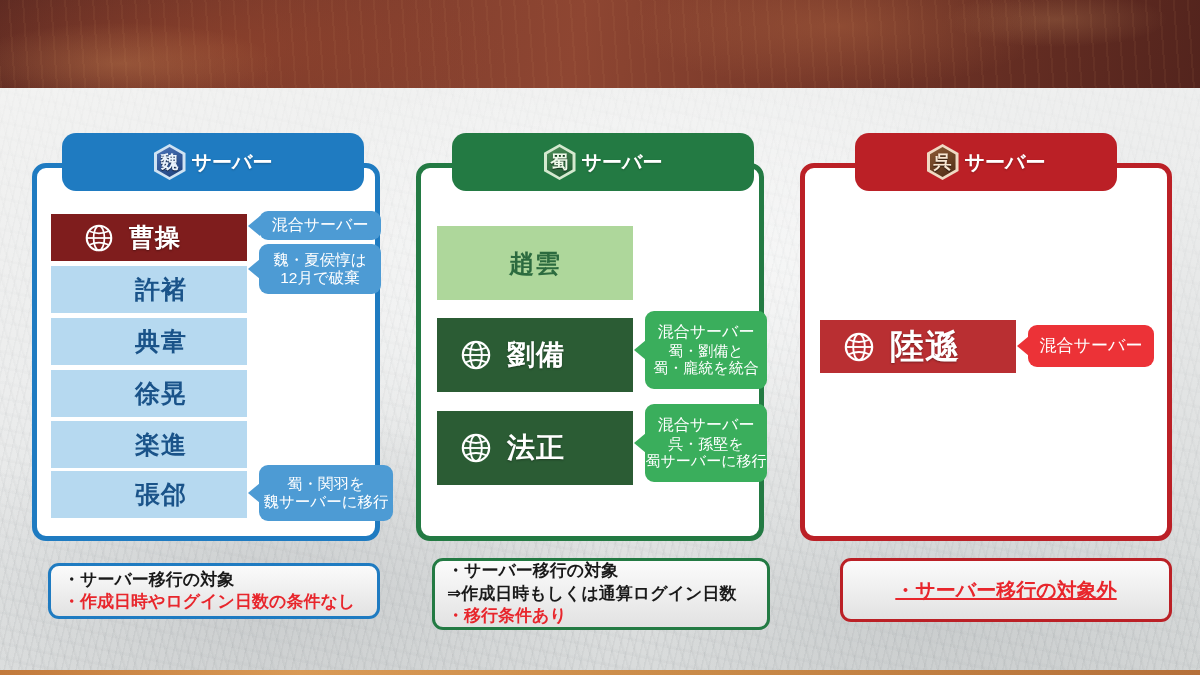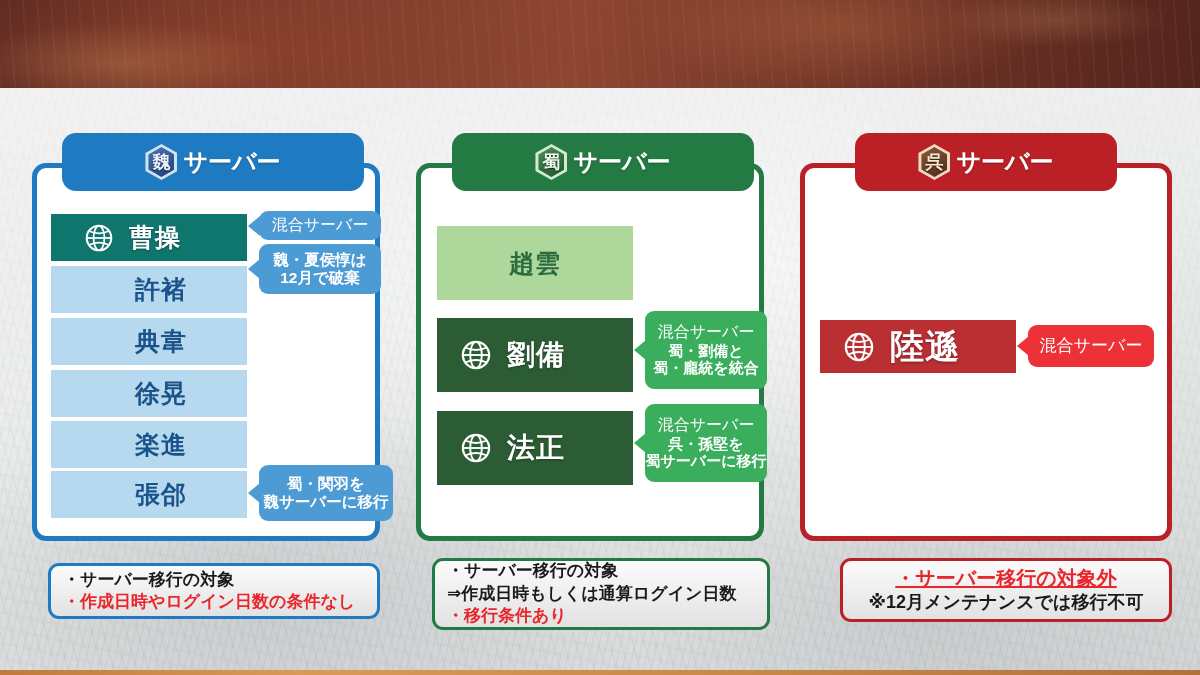--- a/index.html
+++ b/index.html
@@ -127,21 +127,21 @@
     align-items: center;
     justify-content: center;
     gap: 6px;
     z-index: 4;
   }
   .ph-wei { left: 62px;  top: 133px; width: 302px; background: #1f7bc1; }
   .ph-shu { left: 452px; top: 133px; width: 302px; background: #237a43; }
   .ph-wu  { left: 855px; top: 133px; width: 262px; background: #bb2026; }
 
   .panel-header-text {
-    font-size: 24px;
+    font-size: 20px;
     font-weight: 700;
     color: #ffffff;
     letter-spacing: 0px;
     text-shadow: 0 1px 2px rgba(0,0,0,.25);
   }
 
   
   .hex-badge {
     width: 32px; height: 36px;
     position: relative;
@@ -184,21 +184,21 @@
     font-size: 25px;
     font-weight: 700;
     letter-spacing: 1px;
     white-space: nowrap;
   }
   .srow-center { justify-content: center; }
   .srow-icon-wrap { display: flex; align-items: center; gap: 16px; margin-left: 34px; }
 
   
   .wei-row { left: 51px; width: 196px; height: 47px; }
-  .wei-row.primary { background: #0f766e; }
+  .wei-row.primary { background: #7f1d1d; }
   .wei-row.primary .srow-label { color: #ffffff; text-shadow: 0 1px 2px rgba(0,0,0,.35); }
   .wei-row.alt { background: #b6d9f0; }
   .wei-row.alt .srow-label { color: #1a5389; margin-left: 24px; }
 
   
   .shu-row { left: 437px; width: 196px; height: 74px; }
   .shu-row.light { background: #aed79b; }
   .shu-row.light .srow-label { color: #2c6b3f; }
   .shu-row.dark { background: #2b5c34; }
   .shu-row.dark .srow-label { color: #ffffff; text-shadow: 0 1px 2px rgba(0,0,0,.35); }
@@ -243,21 +243,21 @@
   .co-green::before { border-right: 12px solid #3aae5c; }
   .co-red { background: #ec3237; }
   .co-red::before { border-right: 12px solid #ec3237; }
 
   .co-line {
     color: #ffffff;
     line-height: 1.18;
     white-space: nowrap;
   }
   .co-title { font-size: 16px; font-weight: 400; }
-  .co-body  { font-size: 15px; font-weight: 700; }
+  .co-body  { font-size: 15px; font-weight: 400; }
   .co-blue .co-body { font-size: 15.5px; }
 
   
   .footer-box {
     position: absolute;
     border-radius: 11px;
     background: linear-gradient(180deg,#fbfbfb 0%,#f0f0f0 45%,#e2e2e2 100%);
     z-index: 3;
     display: flex;
     flex-direction: column;
@@ -422,14 +422,13 @@
     <span class="srow-label" style="font-size:34px">陸遜</span>
   </span>
 </div>
 
 <div class="callout co-red" style="left:1028px; top:325px; width:126px; height:42px;">
   <span class="co-line co-title" style="font-size:17px">混合サーバー</span>
 </div>
 
 <div class="footer-box fb-wu">
   <span class="fb-line red">・サーバー移行の対象外</span>
-  <span class="fb-line sub">※12月メンテナンスでは移行不可</span>
 </div>
 
 </body></html>

